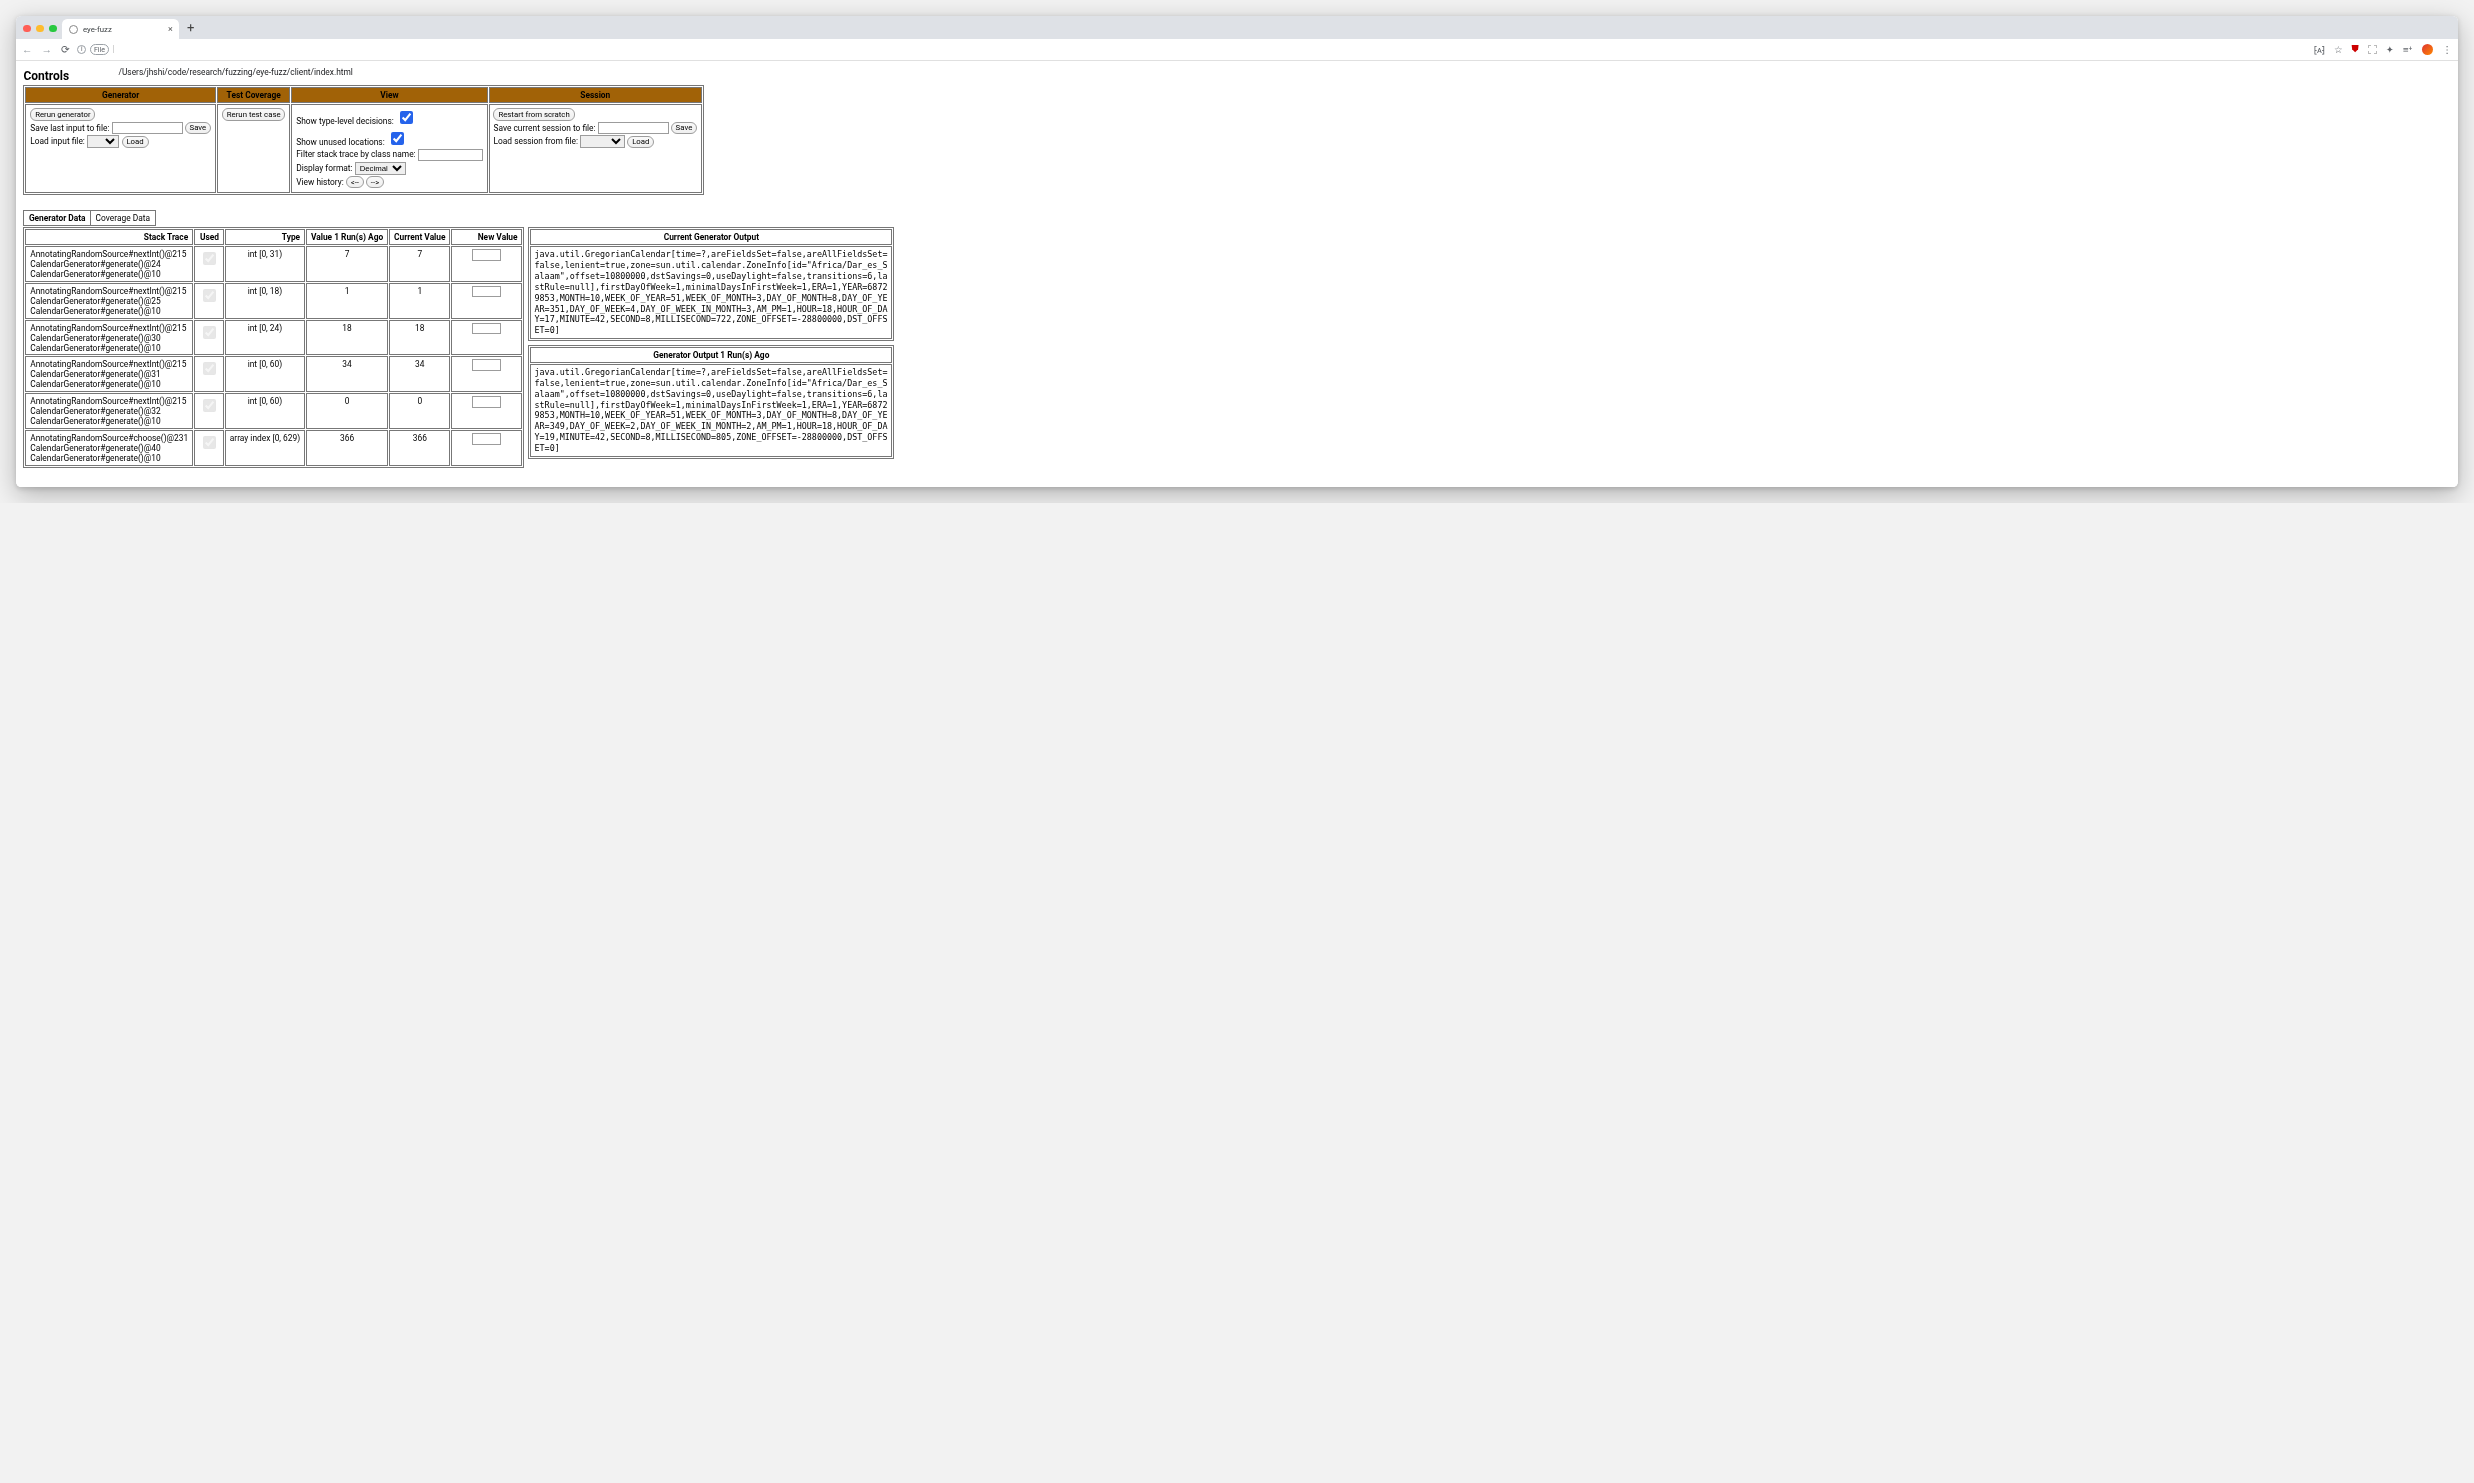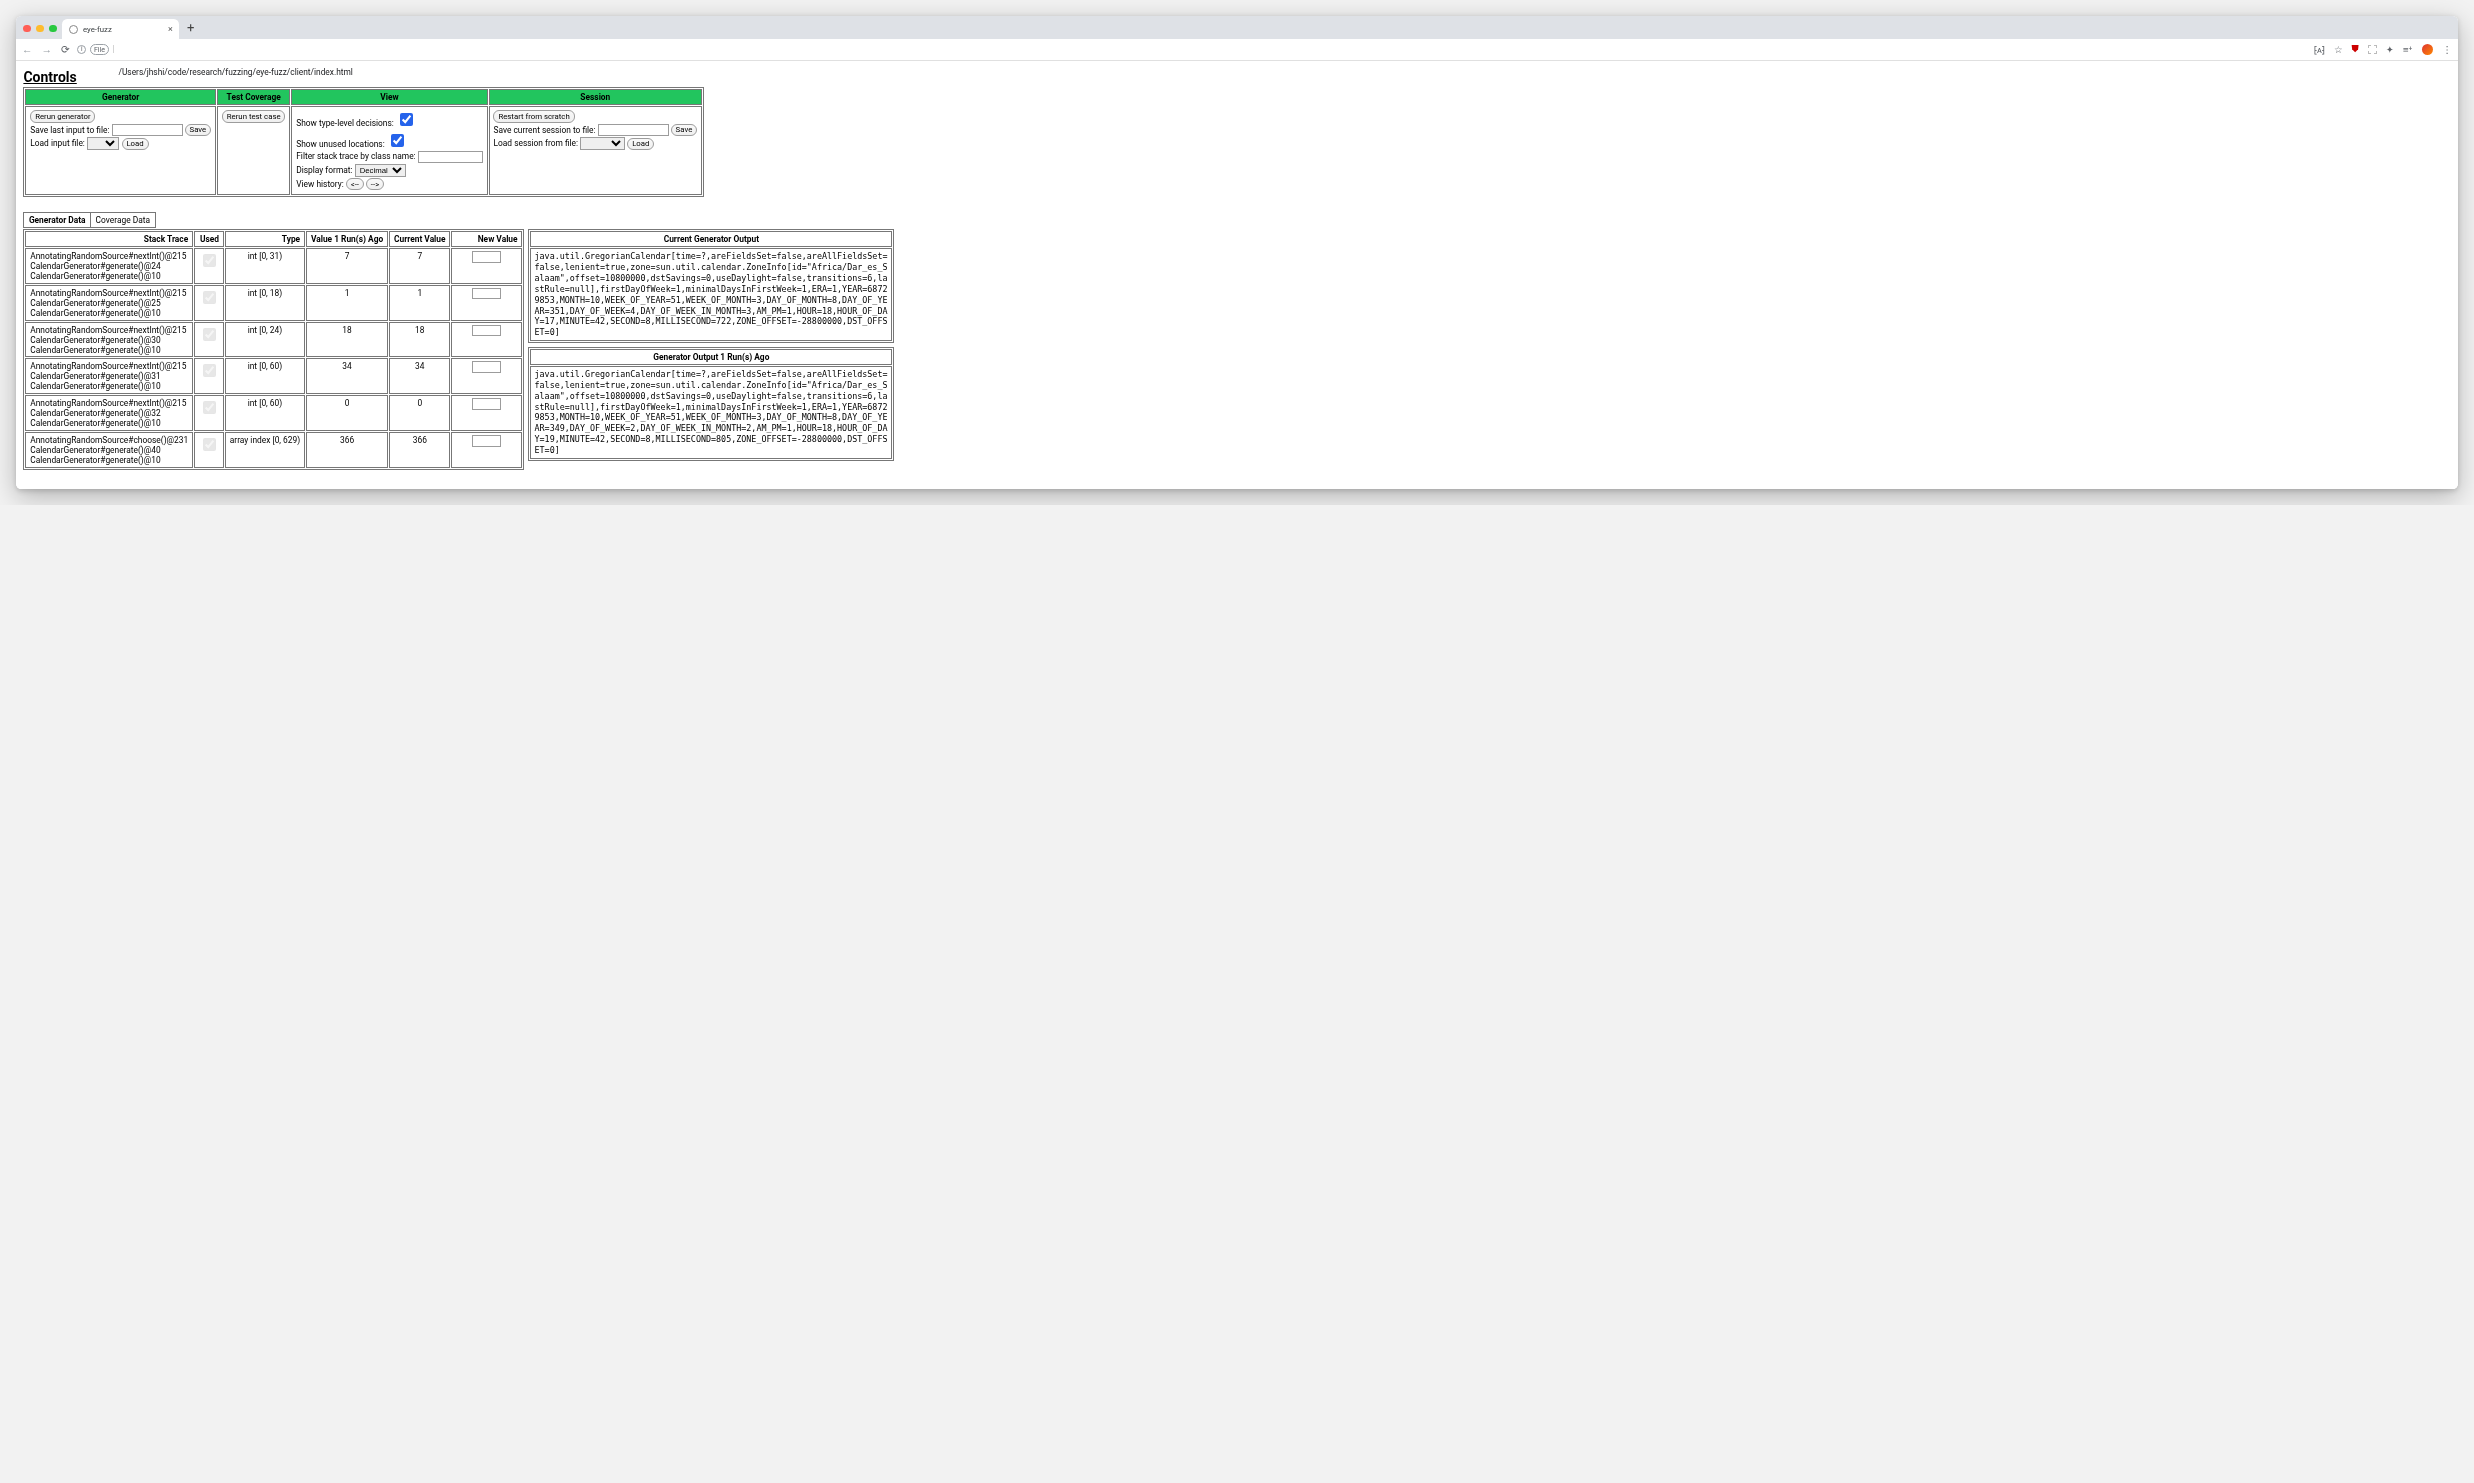--- a/index.html
+++ b/index.html
@@ -58,34 +58,34 @@
   }
   .nav-icons { display:flex; gap:9px; color:#9aa0a6; font-size:10.4px; }
   .nav-icons .active { color:#5f6368; }
   .url { display:flex; align-items:center; gap:3.9px; flex:1; }
   .url .file-pill { border:0.6px solid #9aa0a6; border-radius:6.5px; padding:0 2.6px; font-size:7.1px; color:#5f6368;}
   .ext-icons { display:flex; gap:9px; align-items:center; color:#5f6368; font-size:9.7px;}
   .ext-icons .ublock { color:#c00; }
   .ext-icons .avatar { width:11.7px;height:11.7px;border-radius:50%; background:linear-gradient(135deg,#d33,#f80);}
   
   .page { padding: 6.5px 7.8px 19.5px 7.8px; background:#fff; }
-  .section-title { font-weight:700; font-size:14px; margin:1.3px 0 2.6px 0;text-decoration:underline; }
+  .section-title { font-weight:700; font-size:12px; margin:1.3px 0 2.6px 0; }
   table.outer {
     border-collapse:separate;
     border-spacing:1.3px;
     width:auto;
     border:0.6px solid #777;
   }
   table.outer th, table.outer td {
     border:0.6px solid #777;
     padding:1.9px 3.9px;
     vertical-align:top;
     font-size:8.4px;
   }
-  table.outer th { text-align:center; font-weight:700; background:#22c55e;}
+  table.outer th { text-align:center; font-weight:700; background:#a16207;}
   .btn {
     font-size:7.8px;
     padding:0.6px 3.9px;
     border:0.6px solid #9c9c9c;
     border-radius:6px;
     background:linear-gradient(#f9f9f9,#efefef);
     cursor:pointer;
     display:inline-block;
   }
   input[type=text].small {

